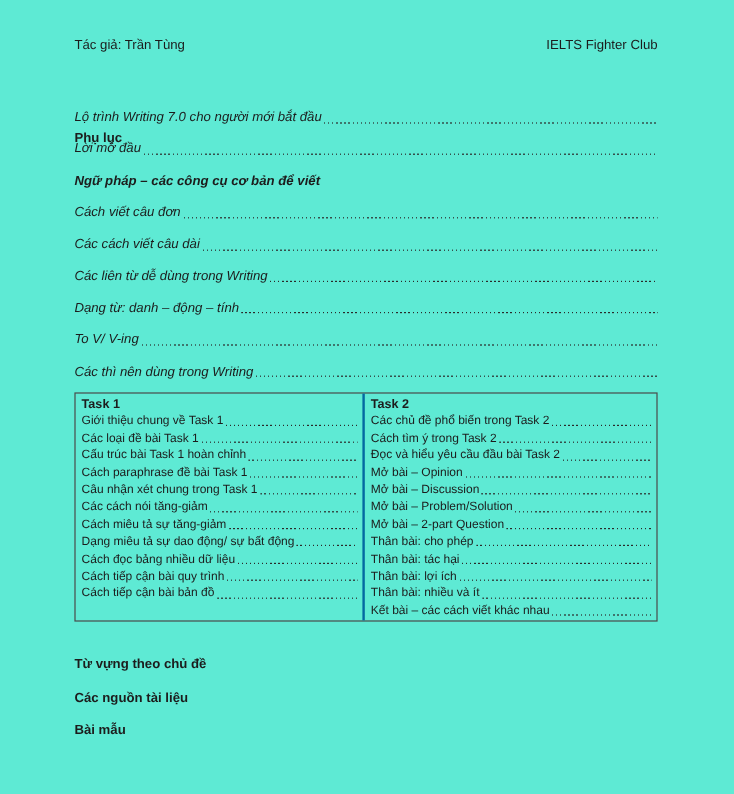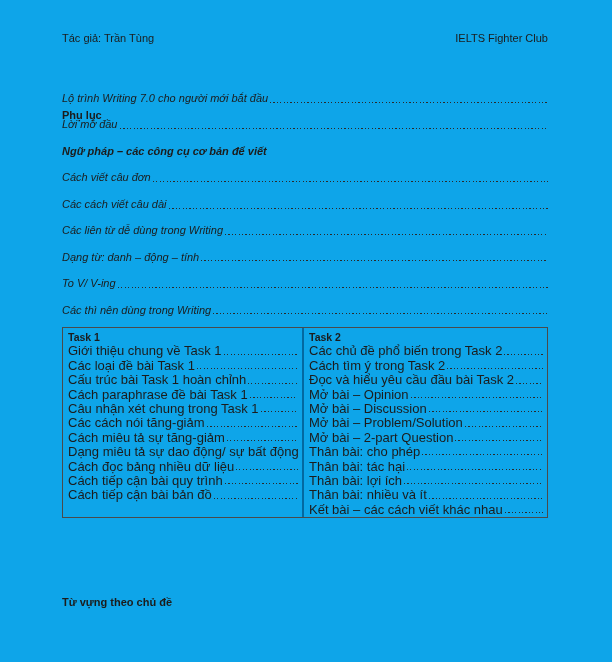--- a/index.html
+++ b/index.html
@@ -1,21 +1,21 @@
 <!DOCTYPE html>
 <html><head>
 <meta charset="utf-8">
 <style>
   html, body { margin: 0; padding: 0; background: #e8e8e8; }
   .page {
     position: relative;
     width: 612px;
     height: 662px;
     margin: 0 auto;
-    background: #0ea5e9;
+    background: #5eead4;
     font-family: "Liberation Sans", sans-serif;
     color: #1c1c1c;
     overflow: hidden;
   }
   .doc-header {
     position: absolute;
     top: 32px; left: 62px; right: 64px;
     display: flex;
     justify-content: space-between;
     font-size: 11px;
@@ -64,30 +64,30 @@
     overflow: hidden;
   }
   .task-col.col-1 { width: 241px; border-right: 2px solid #0369a1; }
   .task-col.col-2 { flex: 1; }
   .task-col .col-header {
     font-size: 10.5px;
     font-weight: bold;
     line-height: 14.4px;
   }
   .task-col .toc-row {
-    font-size: 13px;
+    font-size: 10px;
     line-height: 14.4px;
     height: 14.4px;
   }
   .task-col .leader { height: 10.5px; }
   .toc-footer {
     position: absolute;
     top: 548px; left: 62px; right: 64px;
   }
-  .toc-footer .toc-row { height: 27.7px; margin-top: 48px; }
+  .toc-footer .toc-row { height: 27.7px; }
 </style>
 </head>
 <body>
 
 <div class="page">
 
   <div class="doc-header">
     <span>Tác giả: Trần Tùng</span>
     <span>IELTS Fighter Club</span>
   </div>

